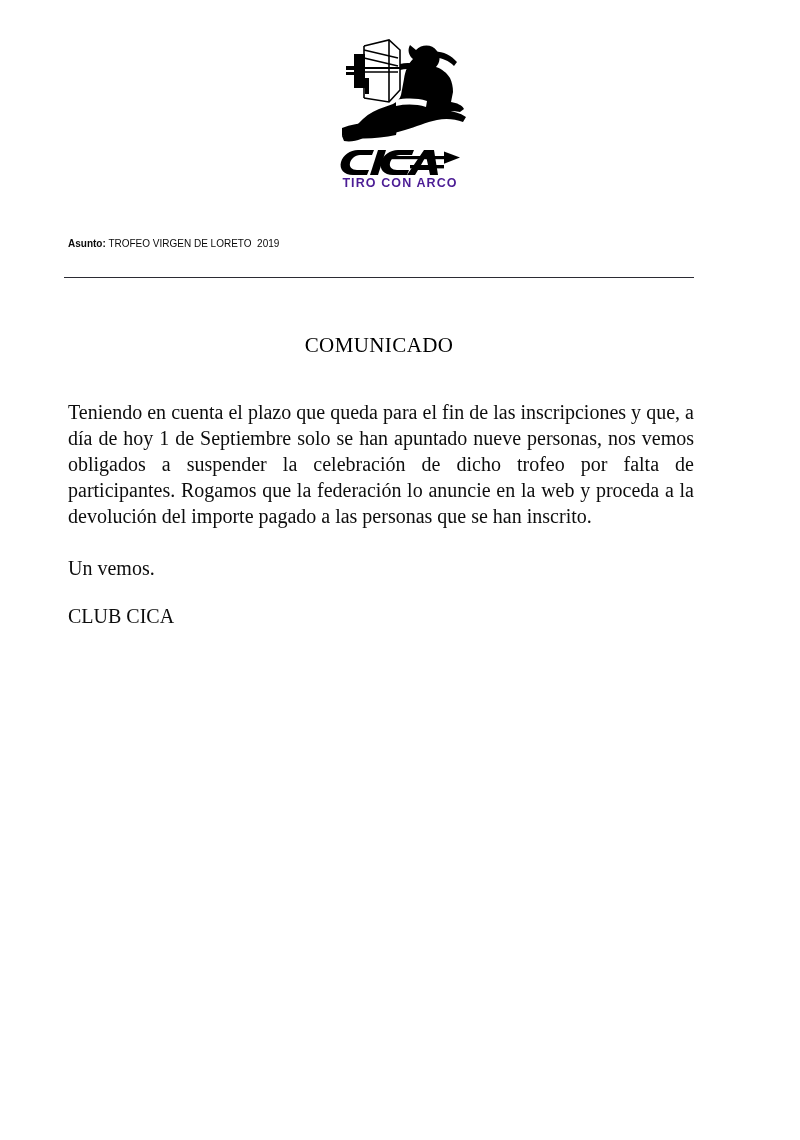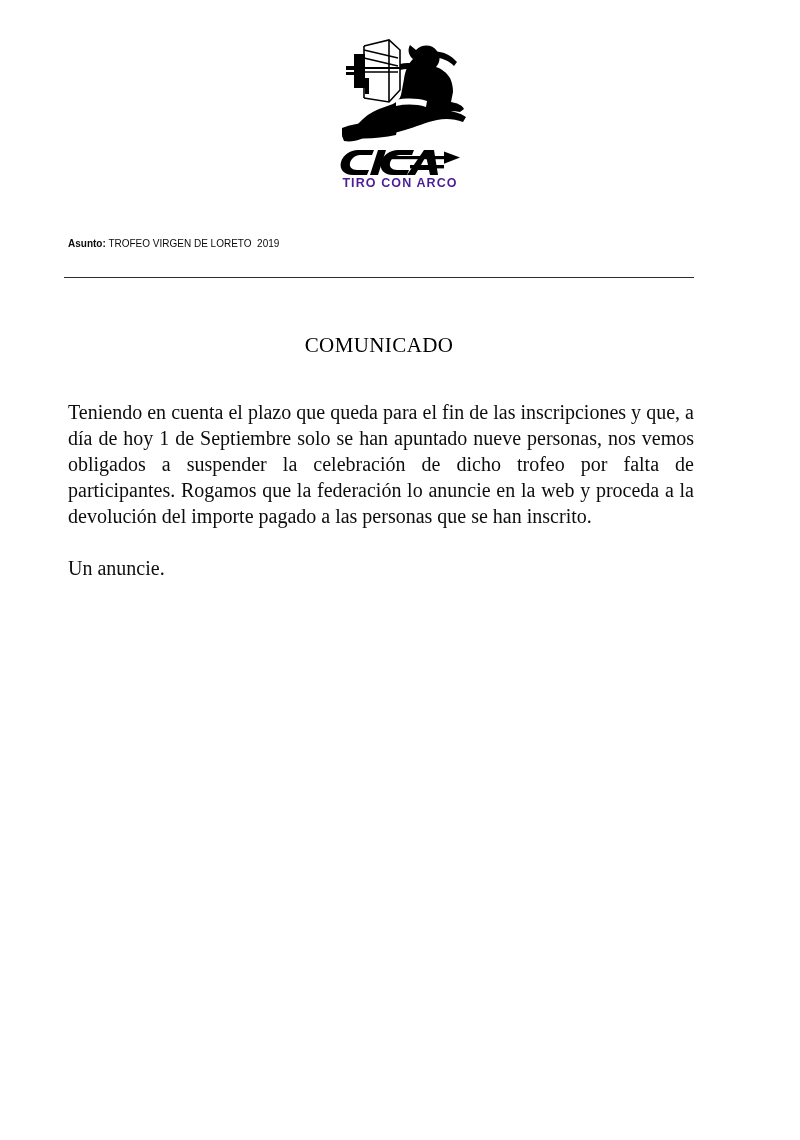--- a/index.html
+++ b/index.html
@@ -204,17 +204,18 @@
 
   <div class="subject-line"><span class="subject-label">Asunto:</span><span class="subject-value"> TROFEO VIRGEN DE LORETO  2019</span></div>
 
   <div class="divider"></div>
 
   <div class="doc-heading">COMUNICADO</div>
 
   <div class="body-block">
     <p class="body-paragraph">Teniendo en cuenta el plazo que queda para el fin de las inscripciones y que,  a día de hoy 1 de Septiembre solo se han apuntado nueve personas, nos vemos obligados a suspender la celebración de dicho trofeo por falta de participantes. Rogamos que la federación lo anuncie en la web y proceda a la devolución del importe pagado a las personas que se han inscrito.</p>
     <div class="spacer-sm"></div>
-    <p class="closing-line">Un anuncie.</p>
+    <p class="closing-line">Un vemos.</p>
     <div class="spacer-xs"></div>
+    <p class="closing-line">CLUB CICA</p>
   </div>
 
 </div>
 
 </body></html>

